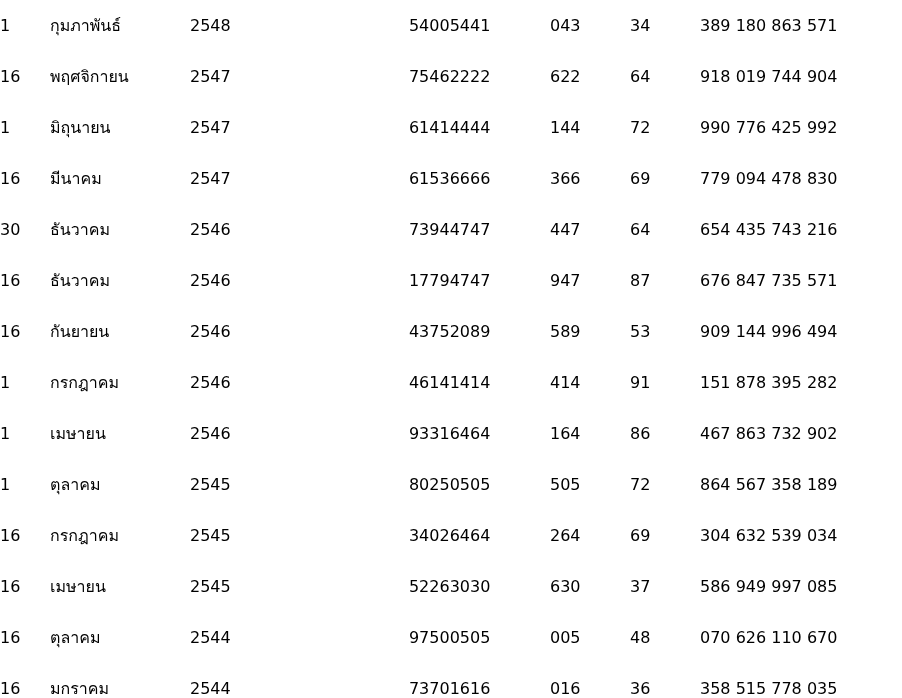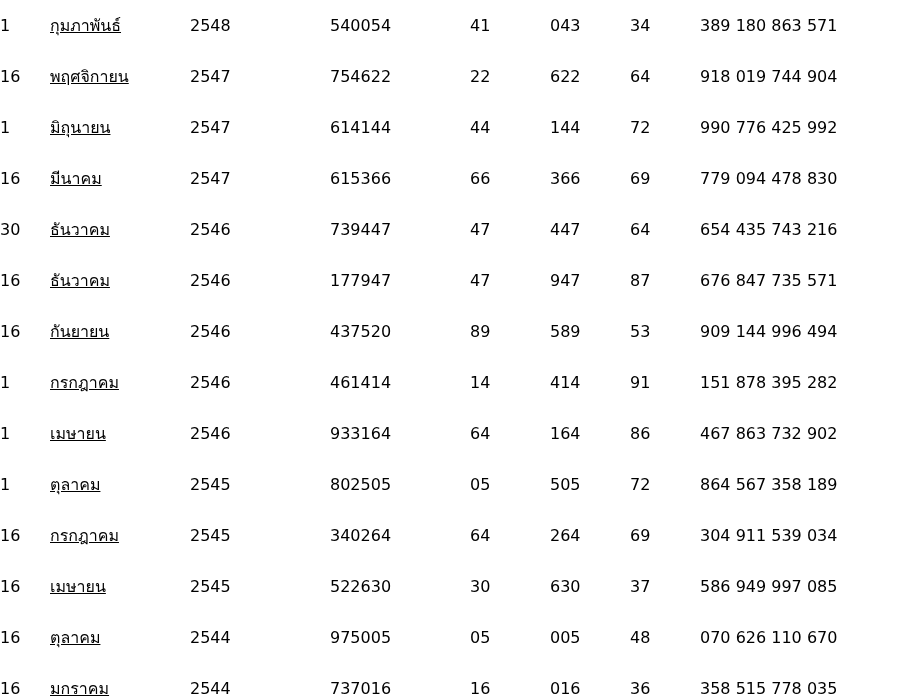--- a/index.html
+++ b/index.html
@@ -24,23 +24,23 @@
   }
   .lottery-table td {
     font-size: 16px;
     color: #000000;
     vertical-align: middle;
     white-space: nowrap;
     padding: 0;
     border: none;
   }
   .col-day    { width: 50px;  padding-left: 4px; }
-  .col-month  { width: 140px; text-decoration: underline; }
+  .col-month  { width: 140px; }
   .col-year   { width: 140px; }
-  .col-first  { width: 140px; }
+  .col-first  { width: 140px; text-align: right; }
   .col-two    { width: 80px;  }
   .col-three  { width: 80px;  }
   .col-last   { width: 70px;  }
   .col-set    { width: 202px; margin-top: 19px; }
 </style>
 </head>
 <body>
 
 <table class="lottery-table">
   <tbody>
@@ -145,21 +145,21 @@
       <td class="col-set">864 567 358 189</td>
     </tr>
     <tr>
       <td class="col-day">16</td>
       <td class="col-month">กรกฎาคม</td>
       <td class="col-year">2545</td>
       <td class="col-first">340264</td>
       <td class="col-two">64</td>
       <td class="col-three">264</td>
       <td class="col-last">69</td>
-      <td class="col-set">304 911 539 034</td>
+      <td class="col-set">304 632 539 034</td>
     </tr>
     <tr>
       <td class="col-day">16</td>
       <td class="col-month">เมษายน</td>
       <td class="col-year">2545</td>
       <td class="col-first">522630</td>
       <td class="col-two">30</td>
       <td class="col-three">630</td>
       <td class="col-last">37</td>
       <td class="col-set">586 949 997 085</td>

